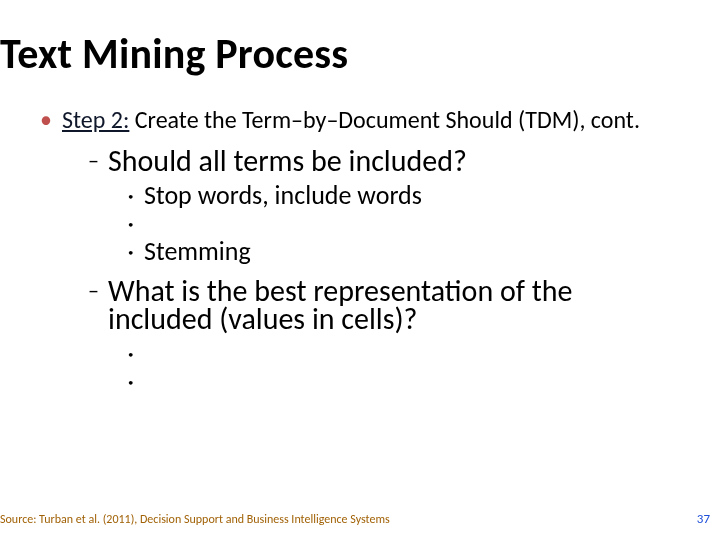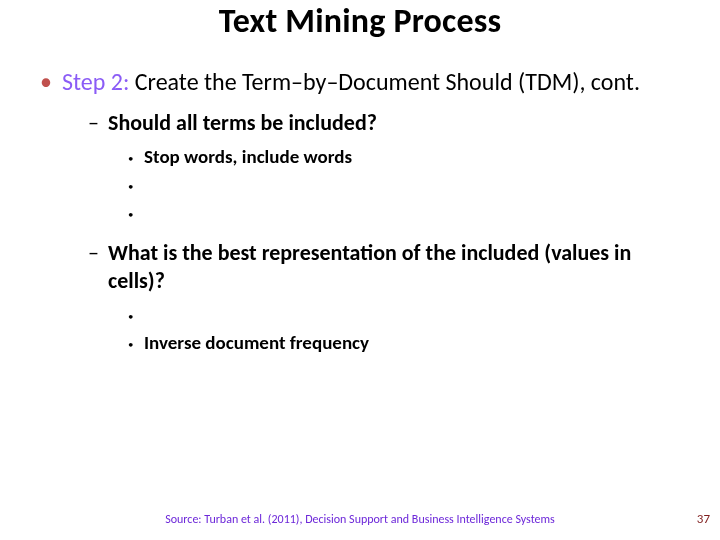--- a/index.html
+++ b/index.html
@@ -5,56 +5,57 @@
     * { margin: 0; padding: 0; box-sizing: border-box; }
     body {
       width: 720px; height: 540px;
       background: #fff;
       font-family: Calibri, "Segoe UI", Arial, sans-serif;
       color: #000;
       position: relative;
       overflow: hidden;
     }
     .title {
-      text-align: center;
+      text-align: left;
       font-weight: 700;
-      font-size: 34px;
+      font-size: 42px;
+      padding-top: 28px;
       letter-spacing: 0.2px;
     }
     .content { padding: 26px 40px 0 40px; }
     .lvl1 { display: flex; }
     .lvl1-bullet {
       color: #C0504D;
       font-size: 24px;
       line-height: 30px;
       width: 22px;
       flex: none;
     }
     .lvl1-text { font-size: 24px; line-height: 30px; }
-    .lvl1-accent { color: #8b5cf6; }
+    .lvl1-accent { color: #0f172a; text-decoration: underline; }
     .lvl2 { padding-left: 48px; margin-top: 12px; }
     .lvl2-item { display: flex; margin-bottom: 8px; }
     .lvl2-bullet { font-size: 22px; line-height: 28px; width: 20px; flex: none; }
-    .lvl2-text { font-size: 22px; line-height: 28px; font-weight: bold; }
+    .lvl2-text { font-size: 30px; line-height: 28px; }
     .lvl3 { padding-left: 88px; margin-top: 6px; margin-bottom: 8px; }
     .lvl3-item { display: flex; margin-bottom: 2px; }
     .lvl3-bullet { font-size: 11px; line-height: 24px; width: 16px; flex: none; padding-top: 2px; }
-    .lvl3-text { font-size: 19px; line-height: 24px; font-weight: bold; }
+    .lvl3-text { font-size: 26px; line-height: 24px; }
     .footer {
       position: absolute;
       bottom: 14px; left: 0; right: 0;
-      text-align: center;
+      text-align: left;
       font-size: 12px;
-      color: #6d28d9;
+      color: #a16207;
     }
     .pagenum {
       position: absolute;
       right: 10px; bottom: 14px;
       font-size: 13px;
-      color: #7f1d1d;
+      color: #1d4ed8;
     }
   </style>
 </head>
 <body>
 
 <div class="title">Text Mining Process</div>
 
 <div class="content">
 
   <div class="lvl1">
@@ -73,35 +74,35 @@
   <div class="lvl3">
     <div class="lvl3-item">
       <div class="lvl3-bullet">•</div>
       <div class="lvl3-text">Stop words, include words</div>
     </div>
     <div class="lvl3-item">
       <div class="lvl3-bullet">•</div>
     </div>
     <div class="lvl3-item">
       <div class="lvl3-bullet">•</div>
+      <div class="lvl3-text">Stemming</div>
     </div>
   </div>
 
   <div class="lvl2">
     <div class="lvl2-item">
       <div class="lvl2-bullet">–</div>
       <div class="lvl2-text">What is the best representation of the included (values in cells)?</div>
     </div>
   </div>
   <div class="lvl3">
     <div class="lvl3-item">
       <div class="lvl3-bullet">•</div>
     </div>
     <div class="lvl3-item">
       <div class="lvl3-bullet">•</div>
-      <div class="lvl3-text">Inverse document frequency</div>
     </div>
   </div>
 
 </div>
 
 <div class="footer">Source: Turban et al. (2011), Decision Support and Business Intelligence Systems</div>
 <div class="pagenum">37</div>
 
 </body></html>

